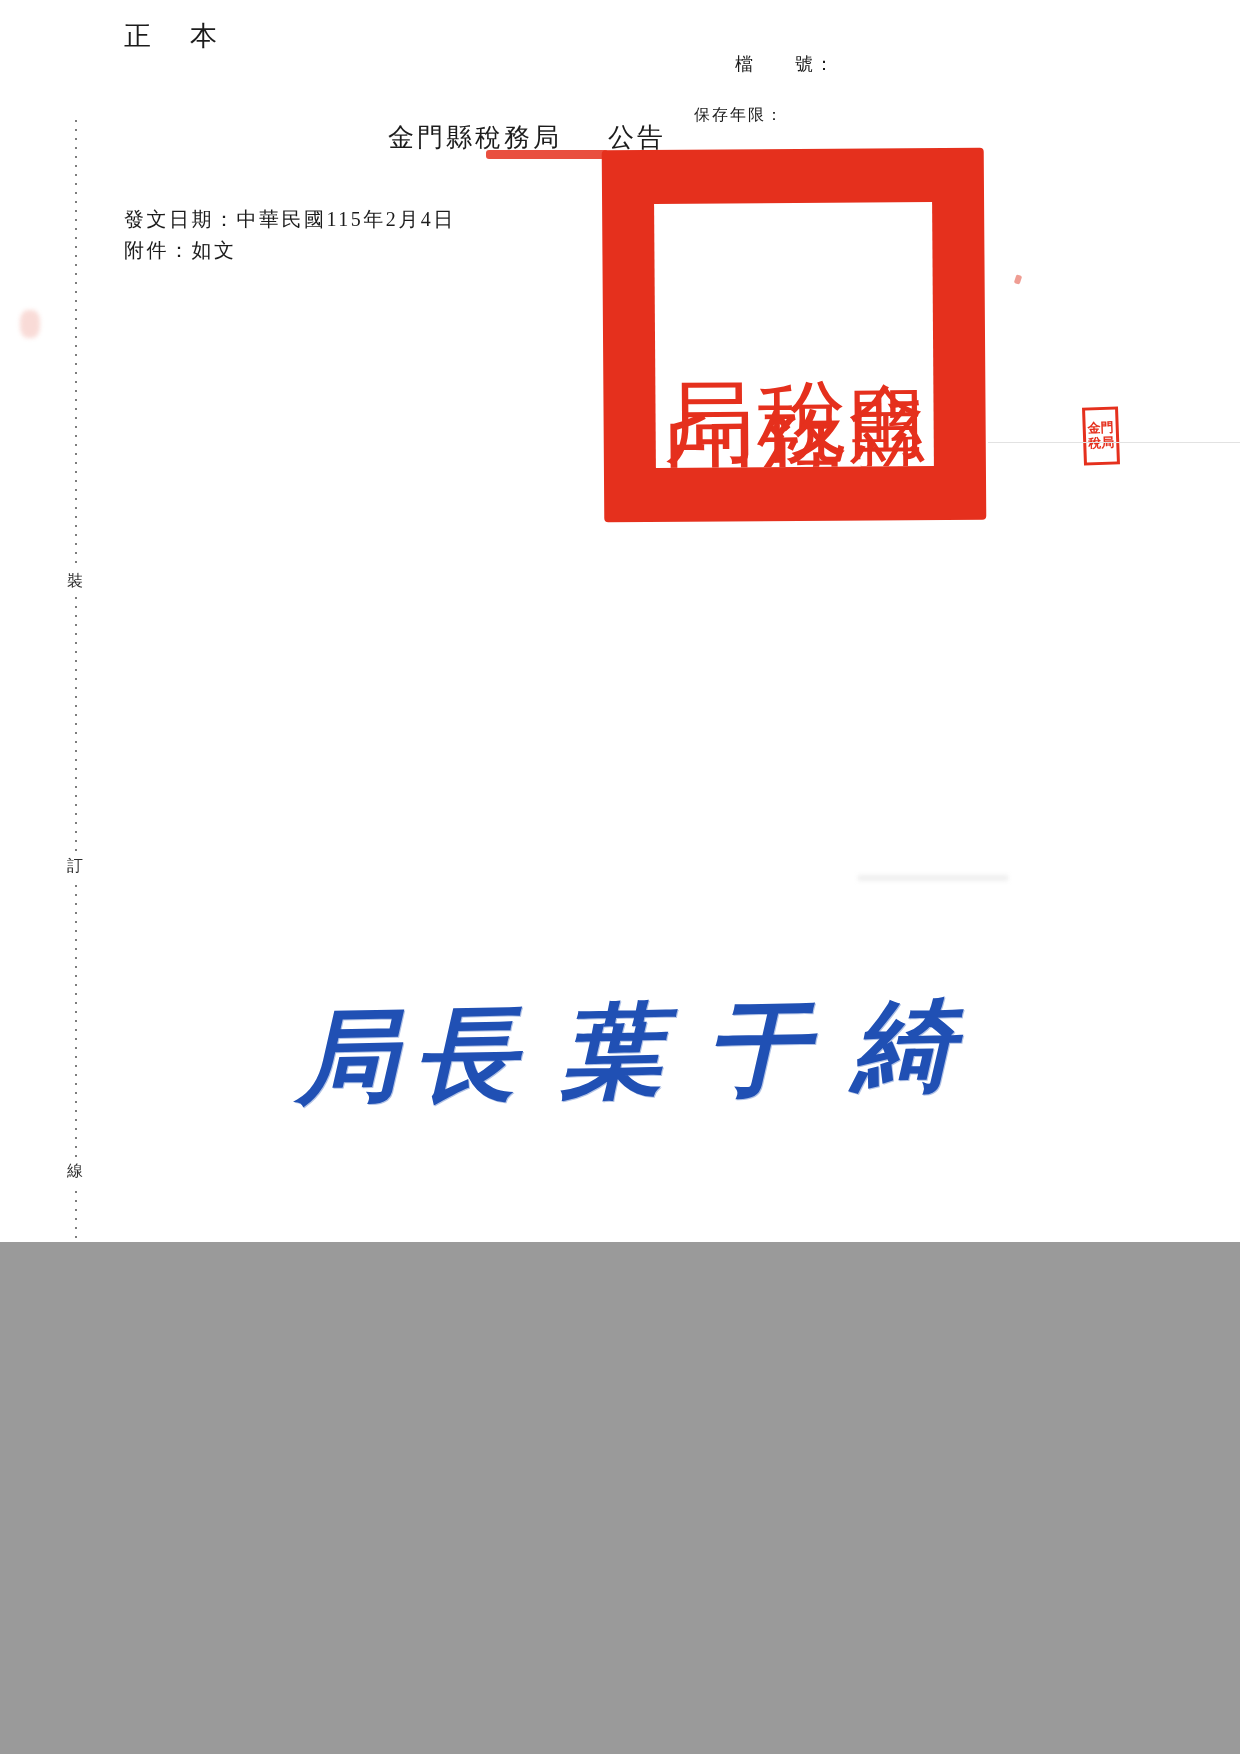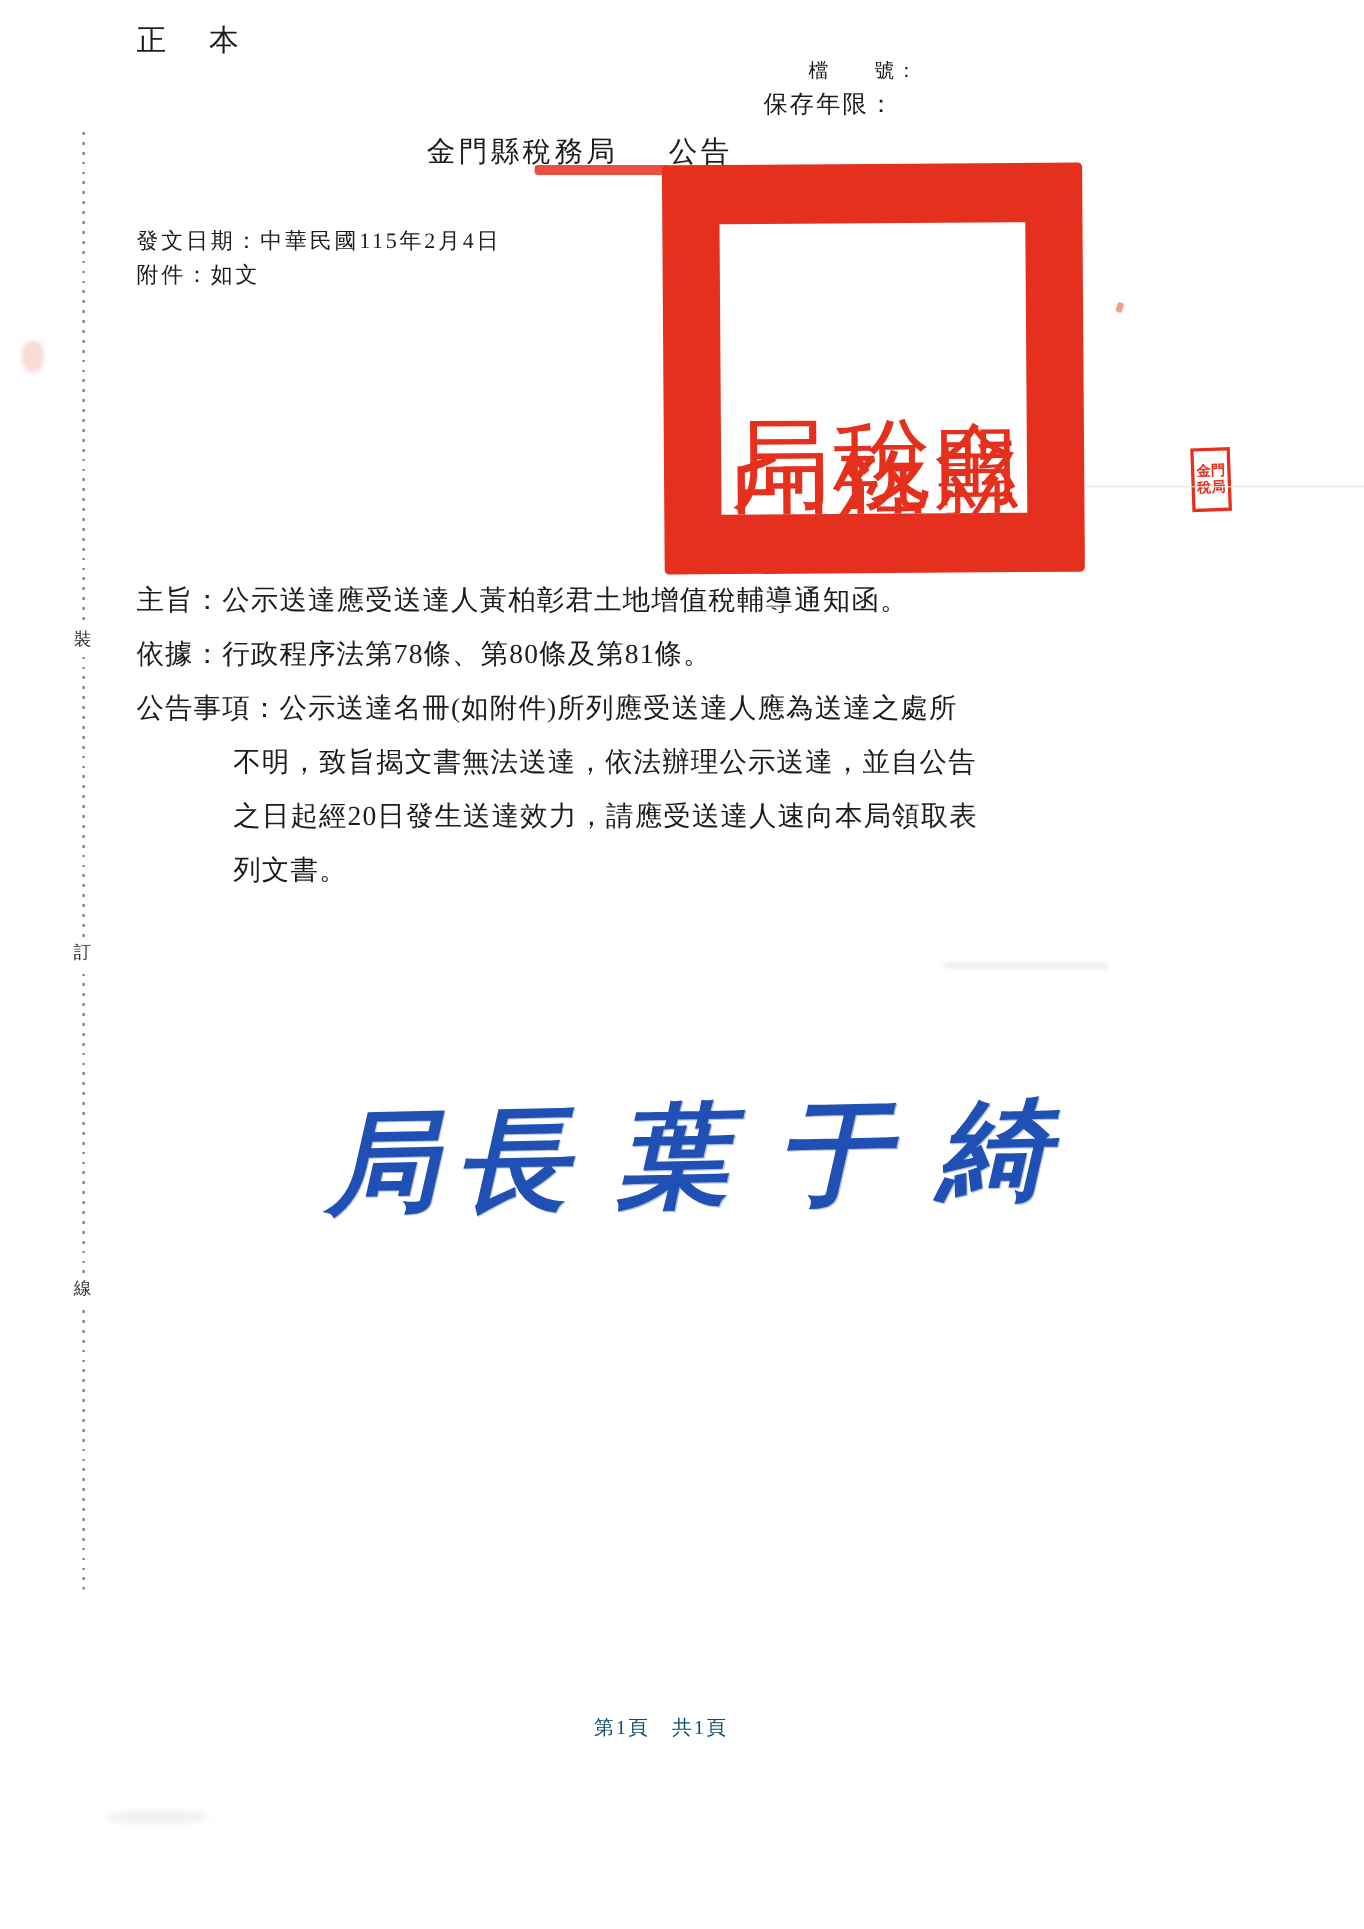--- a/index.html
+++ b/index.html
@@ -1,30 +1,30 @@
 <!DOCTYPE html>
 <html lang="zh-Hant"><head>
 <meta charset="utf-8">
 <style>
   html,body{margin:0;padding:0;background:#9a9a9a;}
   #page{
     position:relative;
-    width:1240px;height:1754px;
+    width:1240px;height:1242px;
     margin:0 auto;
     background:#ffffff;
     overflow:hidden;
     font-family:"Liberation Serif","DejaVu Serif",serif;
     color:#1c1c1c;
   }
   .abs{position:absolute;}
 
   
   .copy-label{left:124px;top:18px;font-size:27px;letter-spacing:6px;font-weight:500;}
   .file-no{left:694px;top:52px;font-size:18px;letter-spacing:2px;margin-left:41px;}
-  .retention{left:694px;top:80px;font-size:22px;letter-spacing:2px;}
+  .retention{left:694px;top:105px;font-size:16px;letter-spacing:2px;}
   .doc-title{left:388px;top:120px;font-size:26px;letter-spacing:3px;white-space:nowrap;}
   .doc-title .gap{display:inline-block;width:46px;}
 
   
   .meta{left:124px;top:204px;font-size:20px;line-height:31px;letter-spacing:2.5px;white-space:nowrap;}
 
   
   .seal{
     left:603px;top:149px;width:382px;height:372px;
     background:#e5301d;border-radius:4px;
@@ -123,28 +123,20 @@
   <div class="abs edge-seal">
     <div>金門</div>
     <div>稅局</div>
   </div>
 
   <div class="abs binding-line"></div>
   <div class="abs binding-char bc0">裝</div>
   <div class="abs binding-char bc1">訂</div>
   <div class="abs binding-char bc2">線</div>
 
-  <div class="abs body-block">
-    <div class="body-line">主旨：公示送達應受送達人黃柏彰君土地增值稅輔導通知函。</div>
-    <div class="body-line">依據：行政程序法第78條、第80條及第81條。</div>
-    <div class="body-line">公告事項：公示送達名冊(如附件)所列應受送達人應為送達之處所</div>
-    <div class="body-line indent">不明，致旨揭文書無法送達，依法辦理公示送達，並自公告</div>
-    <div class="body-line indent">之日起經20日發生送達效力，請應受送達人速向本局領取表</div>
-    <div class="body-line indent">列文書。</div>
-  </div>
 
   <div class="abs signature">
     <span class="role">局長</span><span class="name">葉于綺</span>
   </div>
 
   <div class="abs footer">第1頁　共1頁</div>
 
   <div class="abs artifact art-line"></div>
   <div class="abs artifact art-smudge1"></div>
   <div class="abs artifact art-smudge2"></div>

